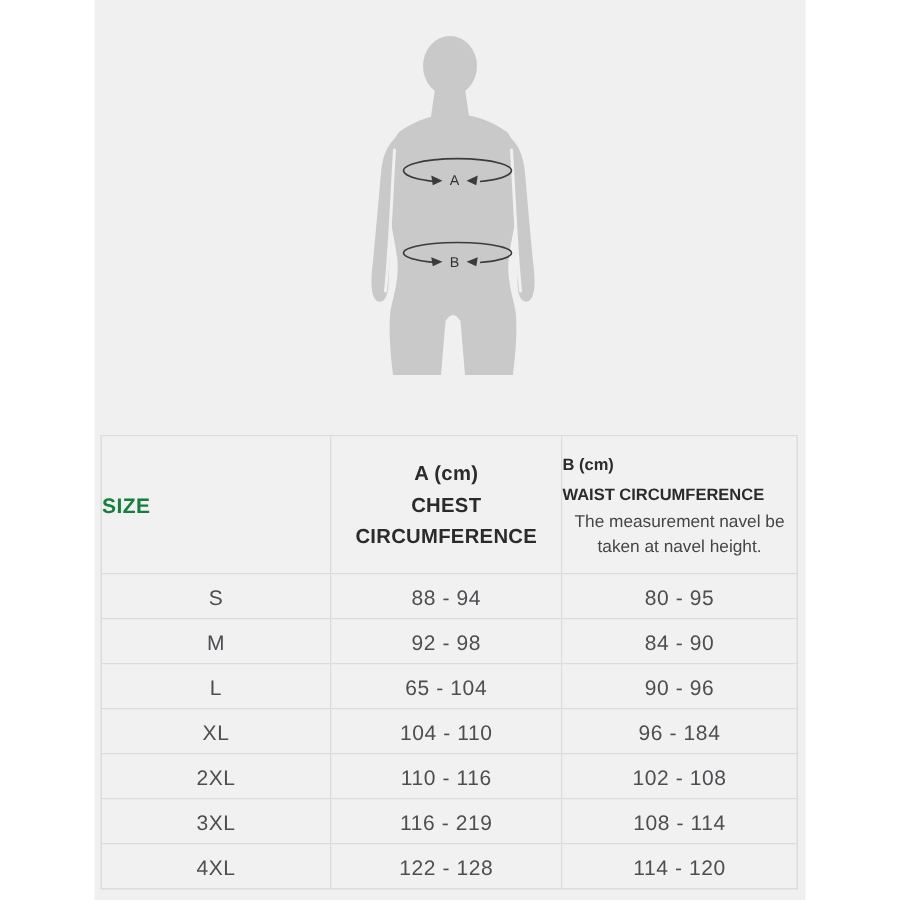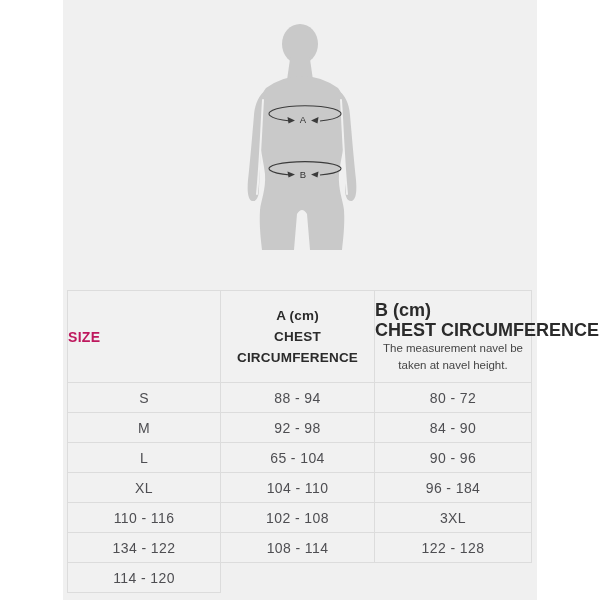--- a/index.html
+++ b/index.html
@@ -27,22 +27,22 @@
   }
   .cell{
     border-right:1px solid #dcdcdc;border-bottom:1px solid #dcdcdc;
     display:flex;flex-direction:column;justify-content:center;
     background:#f1f1f1;
   }
   .h-bold{
     font-weight:bold;font-size:13.5px;line-height:21px;color:#2b2b2b;
     letter-spacing:0.2px;white-space:nowrap;text-align:center;
   }
-  .h-bold-b{font-weight:bold;font-size:18px;line-height:20px;color:#2b2b2b;white-space:nowrap;}
-  .h-size{font-weight:bold;font-size:14px;color:#be185d;letter-spacing:0.3px;}
+  .h-bold-b{font-weight:bold;font-size:11px;line-height:20px;color:#2b2b2b;white-space:nowrap;}
+  .h-size{font-weight:bold;font-size:14px;color:#15803d;letter-spacing:0.3px;}
   .h-note{font-size:11.5px;line-height:17px;color:#454545;white-space:nowrap;text-align:center;}
   .dcell{
     border-right:1px solid #dcdcdc;border-bottom:1px solid #dcdcdc;
     display:flex;align-items:center;justify-content:center;
     font-size:14px;color:#4e4e52;letter-spacing:0.4px;background:#f1f1f1;
   }
 </style>
 </head>
 <body>
 
@@ -94,46 +94,48 @@
       <div class="cell">
         <span class="h-size">SIZE</span>
       </div>
       <div class="cell">
         <span class="h-bold">A (cm)</span>
         <span class="h-bold">CHEST</span>
         <span class="h-bold">CIRCUMFERENCE</span>
       </div>
       <div class="cell">
         <span class="h-bold-b">B (cm)</span>
-        <span class="h-bold-b">CHEST CIRCUMFERENCE</span>
+        <span class="h-bold-b">WAIST CIRCUMFERENCE</span>
         <span class="h-note">The measurement navel be</span>
         <span class="h-note">taken at navel height.</span>
       </div>
 
       <div class="dcell">S</div>
       <div class="dcell">88 - 94</div>
-      <div class="dcell">80 - 72</div>
+      <div class="dcell">80 - 95</div>
 
       <div class="dcell">M</div>
       <div class="dcell">92 - 98</div>
       <div class="dcell">84 - 90</div>
 
       <div class="dcell">L</div>
       <div class="dcell">65 - 104</div>
       <div class="dcell">90 - 96</div>
 
       <div class="dcell">XL</div>
       <div class="dcell">104 - 110</div>
       <div class="dcell">96 - 184</div>
 
+      <div class="dcell">2XL</div>
       <div class="dcell">110 - 116</div>
       <div class="dcell">102 - 108</div>
 
       <div class="dcell">3XL</div>
-      <div class="dcell">134 - 122</div>
+      <div class="dcell">116 - 219</div>
       <div class="dcell">108 - 114</div>
 
+      <div class="dcell">4XL</div>
       <div class="dcell">122 - 128</div>
       <div class="dcell">114 - 120</div>
     </div>
 
   </div>
 </div>
 
 </body></html>

